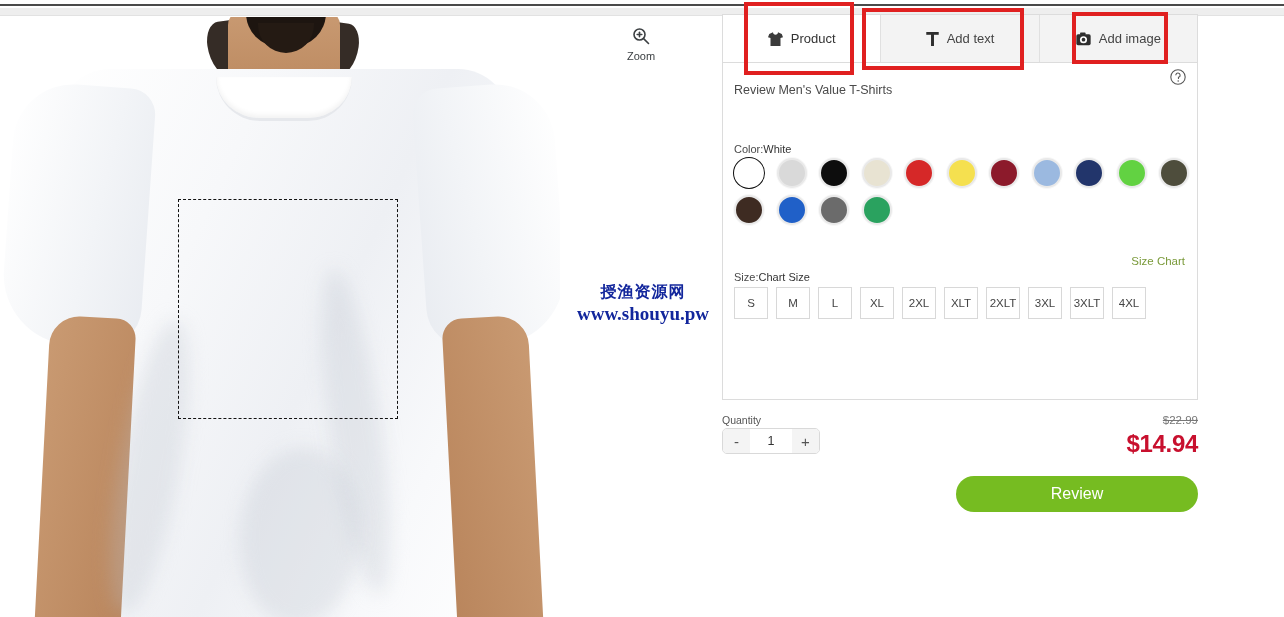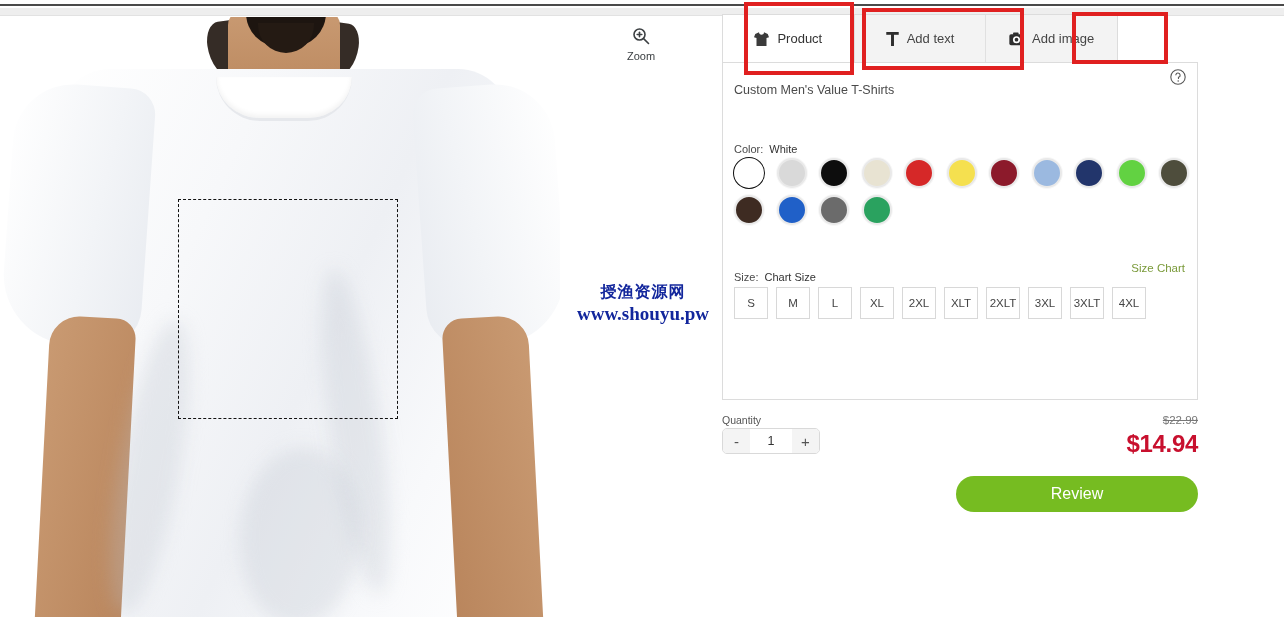--- a/index.html
+++ b/index.html
@@ -122,21 +122,21 @@
     position:absolute; left:568px; top:282px; width:150px;
     text-align:center; color:#12269c;
     font-family:"Liberation Serif", serif;
     line-height:1.25; user-select:none;
   }
   .watermark .cn { display:block; font-size:16px; font-weight:700; letter-spacing:1px; }
   .watermark .url { display:block; font-size:19px; font-weight:700; }
 
   
   .tabs {
-    position:absolute; left:722px; top:14px; width:396px; height:48px;
+    position:absolute; left:722px; top:14px; width:476px; height:48px;
     display:flex; border:1px solid #dcdcdc; border-bottom:none; background:#bef264;
   }
   .tab {
     flex:1; display:flex; align-items:center; justify-content:center; gap:8px;
     font-size:13px; color:#444; background:#f3f3f3;
     border-right:1px solid #e0e0e0; cursor:pointer;
   }
   .tab:last-child { border-right:none; }
   .tab.active { background:#ffffff; color:#333; }
   .tab .ticon { display:inline-flex; align-items:center; color:#3b3b3b; }
@@ -150,21 +150,21 @@
     cursor:pointer; color:#555;
   }
   .prod-title {
     position:absolute; left:11px; top:20px;
     font-size:12.5px; color:#4a4a4a;
   }
 
   .section-label {
     position:absolute; font-size:11px; color:#4a4a4a;
   }
-  .section-label b { font-weight:400; color:#333; margin-left:6px; }
+  .section-label b { font-weight:400; color:#333; }
 
   .swatch-row { position:absolute; display:flex; gap:12.5px; }
   .swatch {
     width:30px; height:30px; border-radius:50%;
     border:2px solid #e9e9e9; cursor:pointer;
     box-shadow: 0 0 0 1px rgba(0,0,0,.03);
   }
   .swatch.selected { border-color:#ffffff; box-shadow:0 0 0 1px #111; }
 
   .size-row { position:absolute; display:flex; gap:8px; }
@@ -297,21 +297,21 @@
   <div class="panel">
 
     <span class="help-icon">
       <svg width="18" height="18" viewBox="0 0 20 20" fill="none" stroke="#555" stroke-width="1.2">
         <circle cx="10" cy="10" r="8"></circle>
         <path d="M7.6 7.6 a2.4 2.4 0 1 1 2.9 2.7 v1.3" stroke-linecap="round"></path>
         <circle cx="10.2" cy="14.4" r=".85" fill="#555" stroke="none"></circle>
       </svg>
     </span>
 
-    <div class="prod-title">Custom Men's Value T-Shirts</div>
+    <div class="prod-title">Review Men's Value T-Shirts</div>
 
     <div class="section-label" style="left:11px; top:80px;">
       <span>Color:</span><b>White</b>
     </div>
 
     <div class="swatch-row" id="swatch-row-1" style="left:11px; top:95px;">
         <div class="swatch selected" title="White" style="background: rgb(255, 255, 255);"></div>
         <div class="swatch" title="Ash Grey" style="background: rgb(217, 217, 217);"></div>
         <div class="swatch" title="Black" style="background: rgb(13, 13, 13);"></div>
         <div class="swatch" title="Natural" style="background: rgb(232, 227, 210);"></div>
@@ -326,21 +326,21 @@
     <div class="swatch-row" id="swatch-row-2" style="left:11px; top:132px;">
         <div class="swatch" title="Dark Brown" style="background: rgb(62, 43, 34);"></div>
         <div class="swatch" title="Royal Blue" style="background: rgb(32, 96, 200);"></div>
         <div class="swatch" title="Charcoal" style="background: rgb(107, 107, 107);"></div>
         <div class="swatch" title="Kelly Green" style="background: rgb(42, 162, 95);"></div>
       </div>
 
     <div class="section-label" style="left:11px; top:208px;">
       <span>Size:</span><b>Chart Size</b>
     </div>
-    <div class="size-chart" style="top:199px;margin-left:37px;">Size Chart</div>
+    <div class="size-chart" style="top:192px;margin-left:37px;">Size Chart</div>
 
     <div class="size-row" id="size-row" style="left:11px; top:224px;">
         <div class="size-box">S</div>
         <div class="size-box">M</div>
         <div class="size-box">L</div>
         <div class="size-box">XL</div>
         <div class="size-box">2XL</div>
         <div class="size-box">XLT</div>
         <div class="size-box">2XLT</div>
         <div class="size-box">3XL</div>

